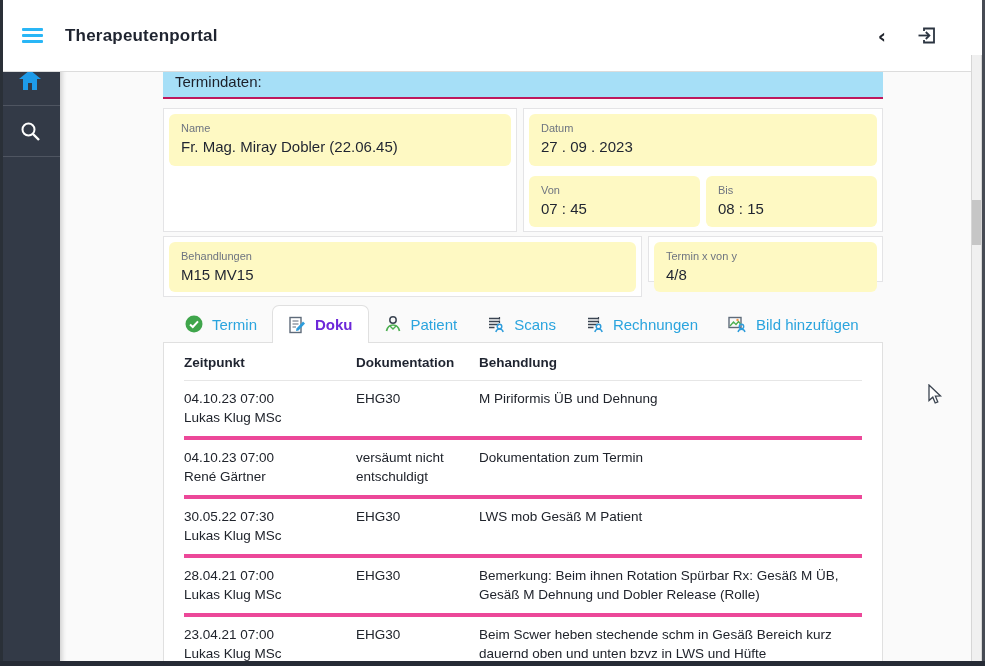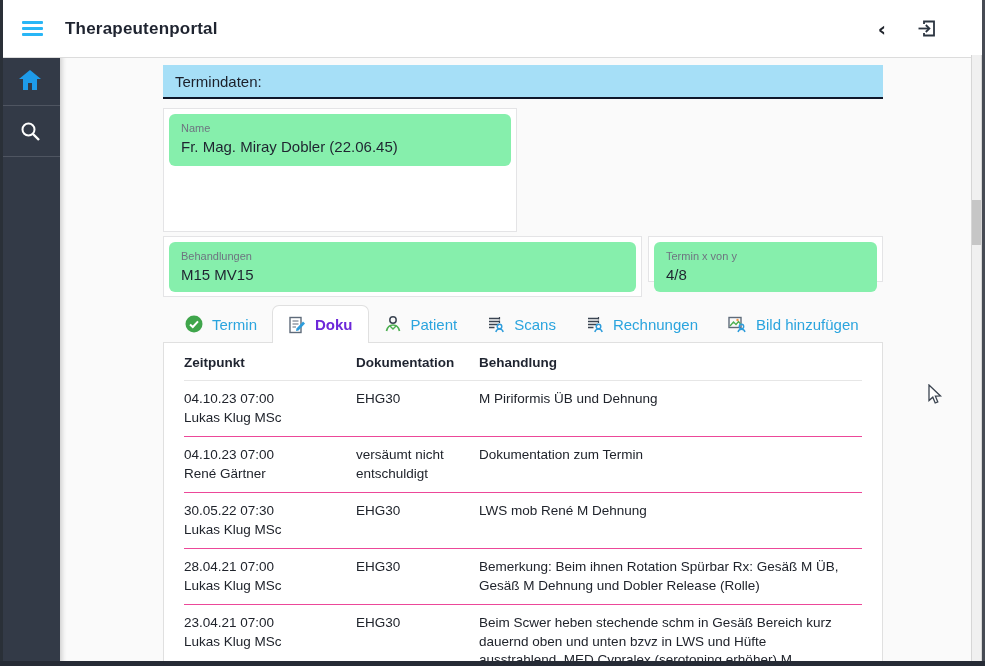--- a/index.html
+++ b/index.html
@@ -12,21 +12,21 @@
     color: #20242C;
   }
 
   
   .frame-left  { position:absolute; left:0; top:0; bottom:0; width:3px; background:#2A3038; z-index:40; }
   .frame-right { position:absolute; right:0; top:0; bottom:0; width:3px; background:#474B54; z-index:40; }
   .frame-bottom{ position:absolute; left:0; right:0; bottom:0; height:5px; background:#262B35; z-index:41; }
 
   
   .app-header {
-    position:absolute; top:0; left:0; right:0; height:58px;
+    position:absolute; top:0; left:0; right:0; height:72px;
     background:#FFFFFF; border-bottom:1px solid #DCDCDC;
     display:flex; align-items:center; z-index:30;
   }
   .hamburger { margin-left:22px; width:21px; cursor:pointer; }
   .hamburger span { display:block; height:3px; background:#29B6F6; margin:3px 0; border-radius:1px; }
   .app-title { margin-left:22px; font-size:17px; font-weight:bold; color:#1F2430; letter-spacing:.2px; }
   .header-actions { margin-left:auto; margin-right:48px; display:flex; align-items:center; gap:30px; }
   .chevron-back { font-size:20px; font-weight:bold; color:#20242C; line-height:1; cursor:pointer; font-family:"DejaVu Sans", sans-serif; }
 
   
@@ -36,36 +36,36 @@
   }
   .sidebar-item {
     height:51px; display:flex; align-items:center; justify-content:center;
     border-bottom:1px solid rgba(255,255,255,.14); cursor:pointer;
   }
 
   
   .content-col { position:absolute; left:163px; top:65px; width:720px; z-index:10; }
 
   .termindaten-bar {
-    height:34px; background:#A6DFF7; border-bottom:2px solid #0f172a;
+    height:34px; background:#A6DFF7; border-bottom:2px solid #be185d;
     display:flex; align-items:center; padding-left:12px;
     font-size:15px; color:#1B1F29;
   }
 
   .cards-row { display:flex; gap:6px; }
   .row-1 { margin-top:9px; }
   .row-2 { margin-top:4px; }
 
   .card { background:#FFFFFF; border:1px solid #E4E4E6; padding:5px; }
   .card-name { width:354px; height:124px; }
   .card-datetime { flex:1; height:124px; }
   .card-behandlungen { width:479px; height:61px; }
   .card-termincount { flex:1; height:46px; }
 
-  .field { background:#86efac; border-radius:6px; padding:8px 12px 6px; cursor:default; }
+  .field { background:#fef9c3; border-radius:6px; padding:8px 12px 6px; cursor:default; }
   .field-label { display:block; font-size:11px; color:#6E7480; }
   .field-value { font-size:15px; color:#1F2430; margin-top:4px; white-space:nowrap; }
   .field-name, .field-datum { height:52px; }
   .vonbis-row { display:flex; gap:6px; margin-top:10px; }
   .vonbis-row .field { flex:1; height:51px; }
   .field-behandlungen, .field-termincount { height:50px; }
 
   
   .tabs { display:flex; align-items:flex-end; margin-top:8px; height:38px; position:relative; z-index:3; padding-left:7px; }
   .tab {
@@ -80,21 +80,21 @@
 
   
   .table-card {
     position:relative; z-index:2; margin-top:-1px;
     background:#FFFFFF; border:1px solid #E0E0E0; border-bottom:none;
     padding:0 20px; min-height:330px;
   }
   .t-grid { display:grid; grid-template-columns:172px 123px 1fr; }
   .t-head .t-cell { font-size:13.5px; font-weight:bold; color:#1F2430; padding:12px 8px 10px 0; }
   .t-head { border-bottom:1px solid #E6E6E6; }
-  .t-row { border-bottom:1px solid #ec4899; cursor:pointer; }
+  .t-row { border-bottom:4px solid #ec4899; cursor:pointer; }
   .t-row:last-child { border-bottom:none; }
   .t-row .t-cell { font-size:13.5px; line-height:18.5px; color:#20242C; padding:9px 12px 9px 0; }
   .t-cell .sub { display:block; }
 
   
   .scroll-track {
     position:absolute; right:3px; top:55px; bottom:5px; width:11px;
     background:#F0F0F0; border-left:1px solid #D6D6D6; border-right:1px solid #D6D6D6; z-index:35;
   }
   .scroll-thumb { position:absolute; top:145px; left:0; width:100%; height:45px; background:#C6C6C6; cursor:pointer; }
@@ -152,20 +152,36 @@
 
   <div class="termindaten-bar">Termindaten:</div>
 
   <div class="cards-row row-1">
     <div class="card card-name">
       <div class="field field-name">
         <span class="field-label">Name</span>
         <div class="field-value">Fr. Mag. Miray Dobler (22.06.45)</div>
       </div>
     </div>
+    <div class="card card-datetime">
+      <div class="field field-datum">
+        <span class="field-label">Datum</span>
+        <div class="field-value">27 . 09 . 2023</div>
+      </div>
+      <div class="vonbis-row">
+        <div class="field">
+          <span class="field-label">Von</span>
+          <div class="field-value">07 : 45</div>
+        </div>
+        <div class="field">
+          <span class="field-label">Bis</span>
+          <div class="field-value">08 : 15</div>
+        </div>
+      </div>
+    </div>
   </div>
 
   <div class="cards-row row-2">
     <div class="card card-behandlungen">
       <div class="field field-behandlungen">
         <span class="field-label">Behandlungen</span>
         <div class="field-value">M15 MV15</div>
       </div>
     </div>
     <div class="card card-termincount">
@@ -266,21 +282,21 @@
       <div class="t-cell">versäumt nicht entschuldigt</div>
       <div class="t-cell">Dokumentation zum Termin</div>
     </div>
 
     <div class="t-grid t-row">
       <div class="t-cell">
         <span class="sub">30.05.22 07:30</span>
         <span class="sub">Lukas Klug MSc</span>
       </div>
       <div class="t-cell">EHG30</div>
-      <div class="t-cell">LWS mob René M Dehnung</div>
+      <div class="t-cell">LWS mob Gesäß M Patient</div>
     </div>
 
     <div class="t-grid t-row">
       <div class="t-cell">
         <span class="sub">28.04.21 07:00</span>
         <span class="sub">Lukas Klug MSc</span>
       </div>
       <div class="t-cell">EHG30</div>
       <div class="t-cell">Bemerkung: Beim ihnen Rotation Spürbar Rx: Gesäß M ÜB, Gesäß M Dehnung und Dobler Release (Rolle)</div>
     </div>

